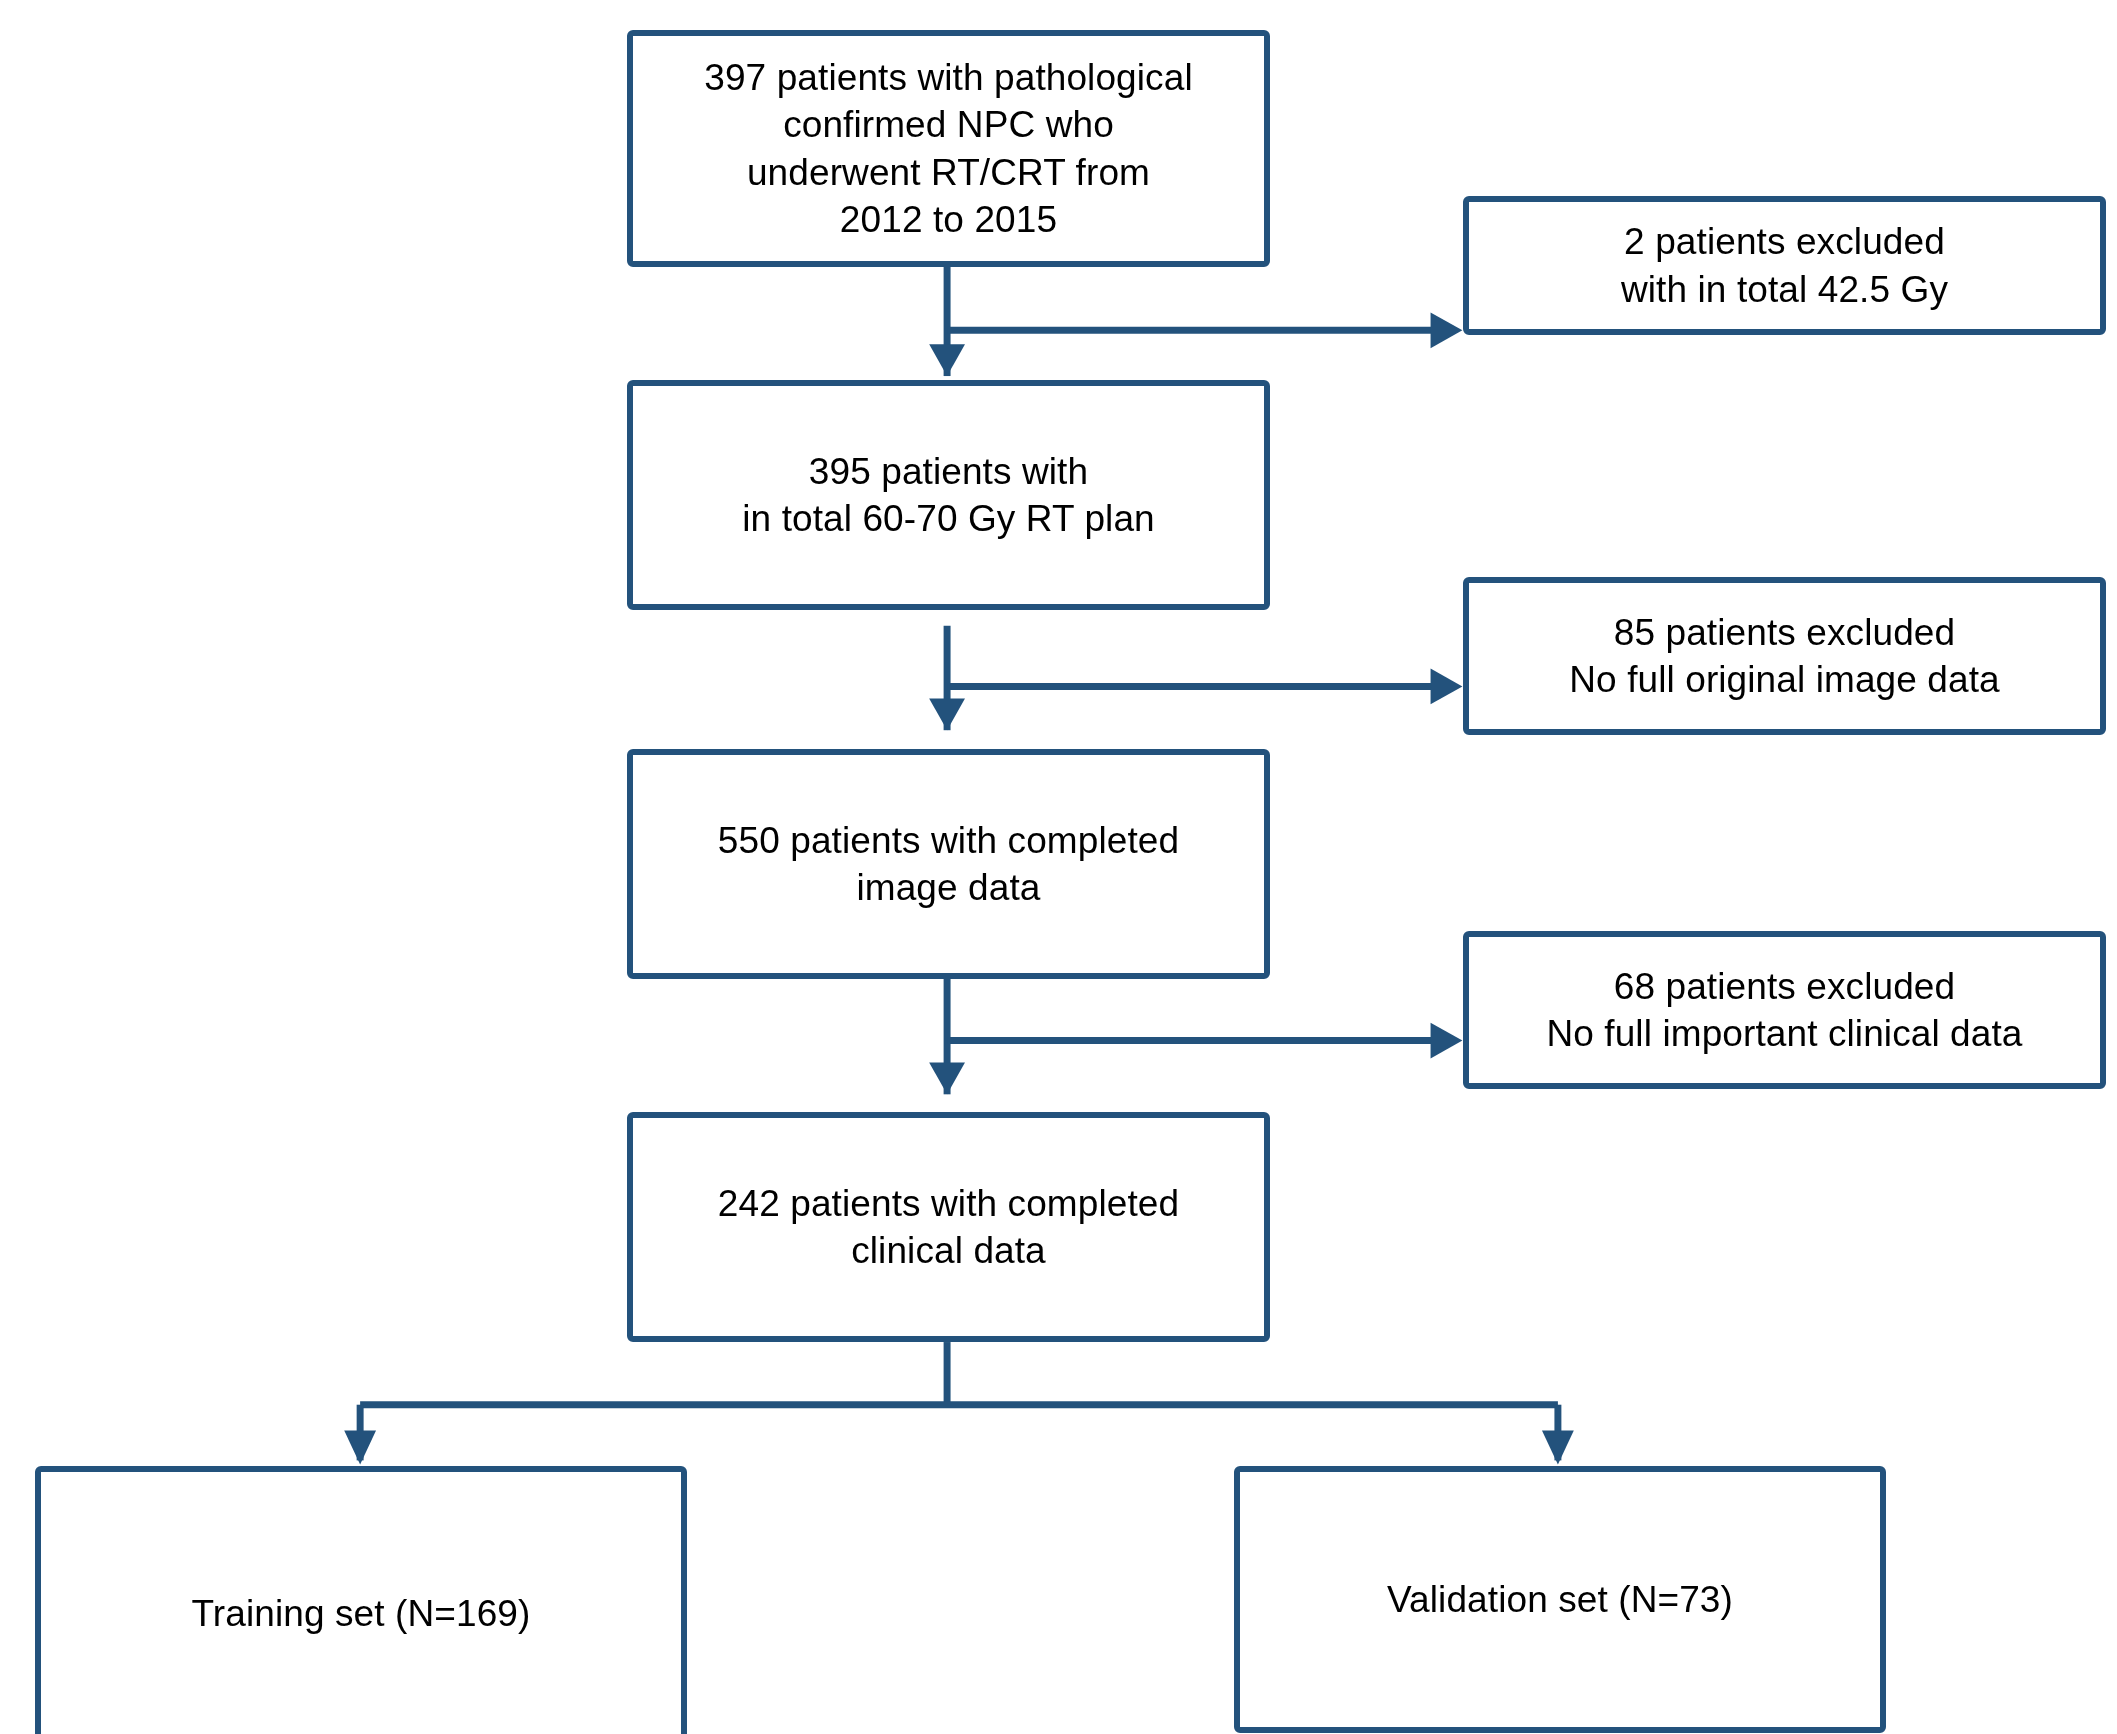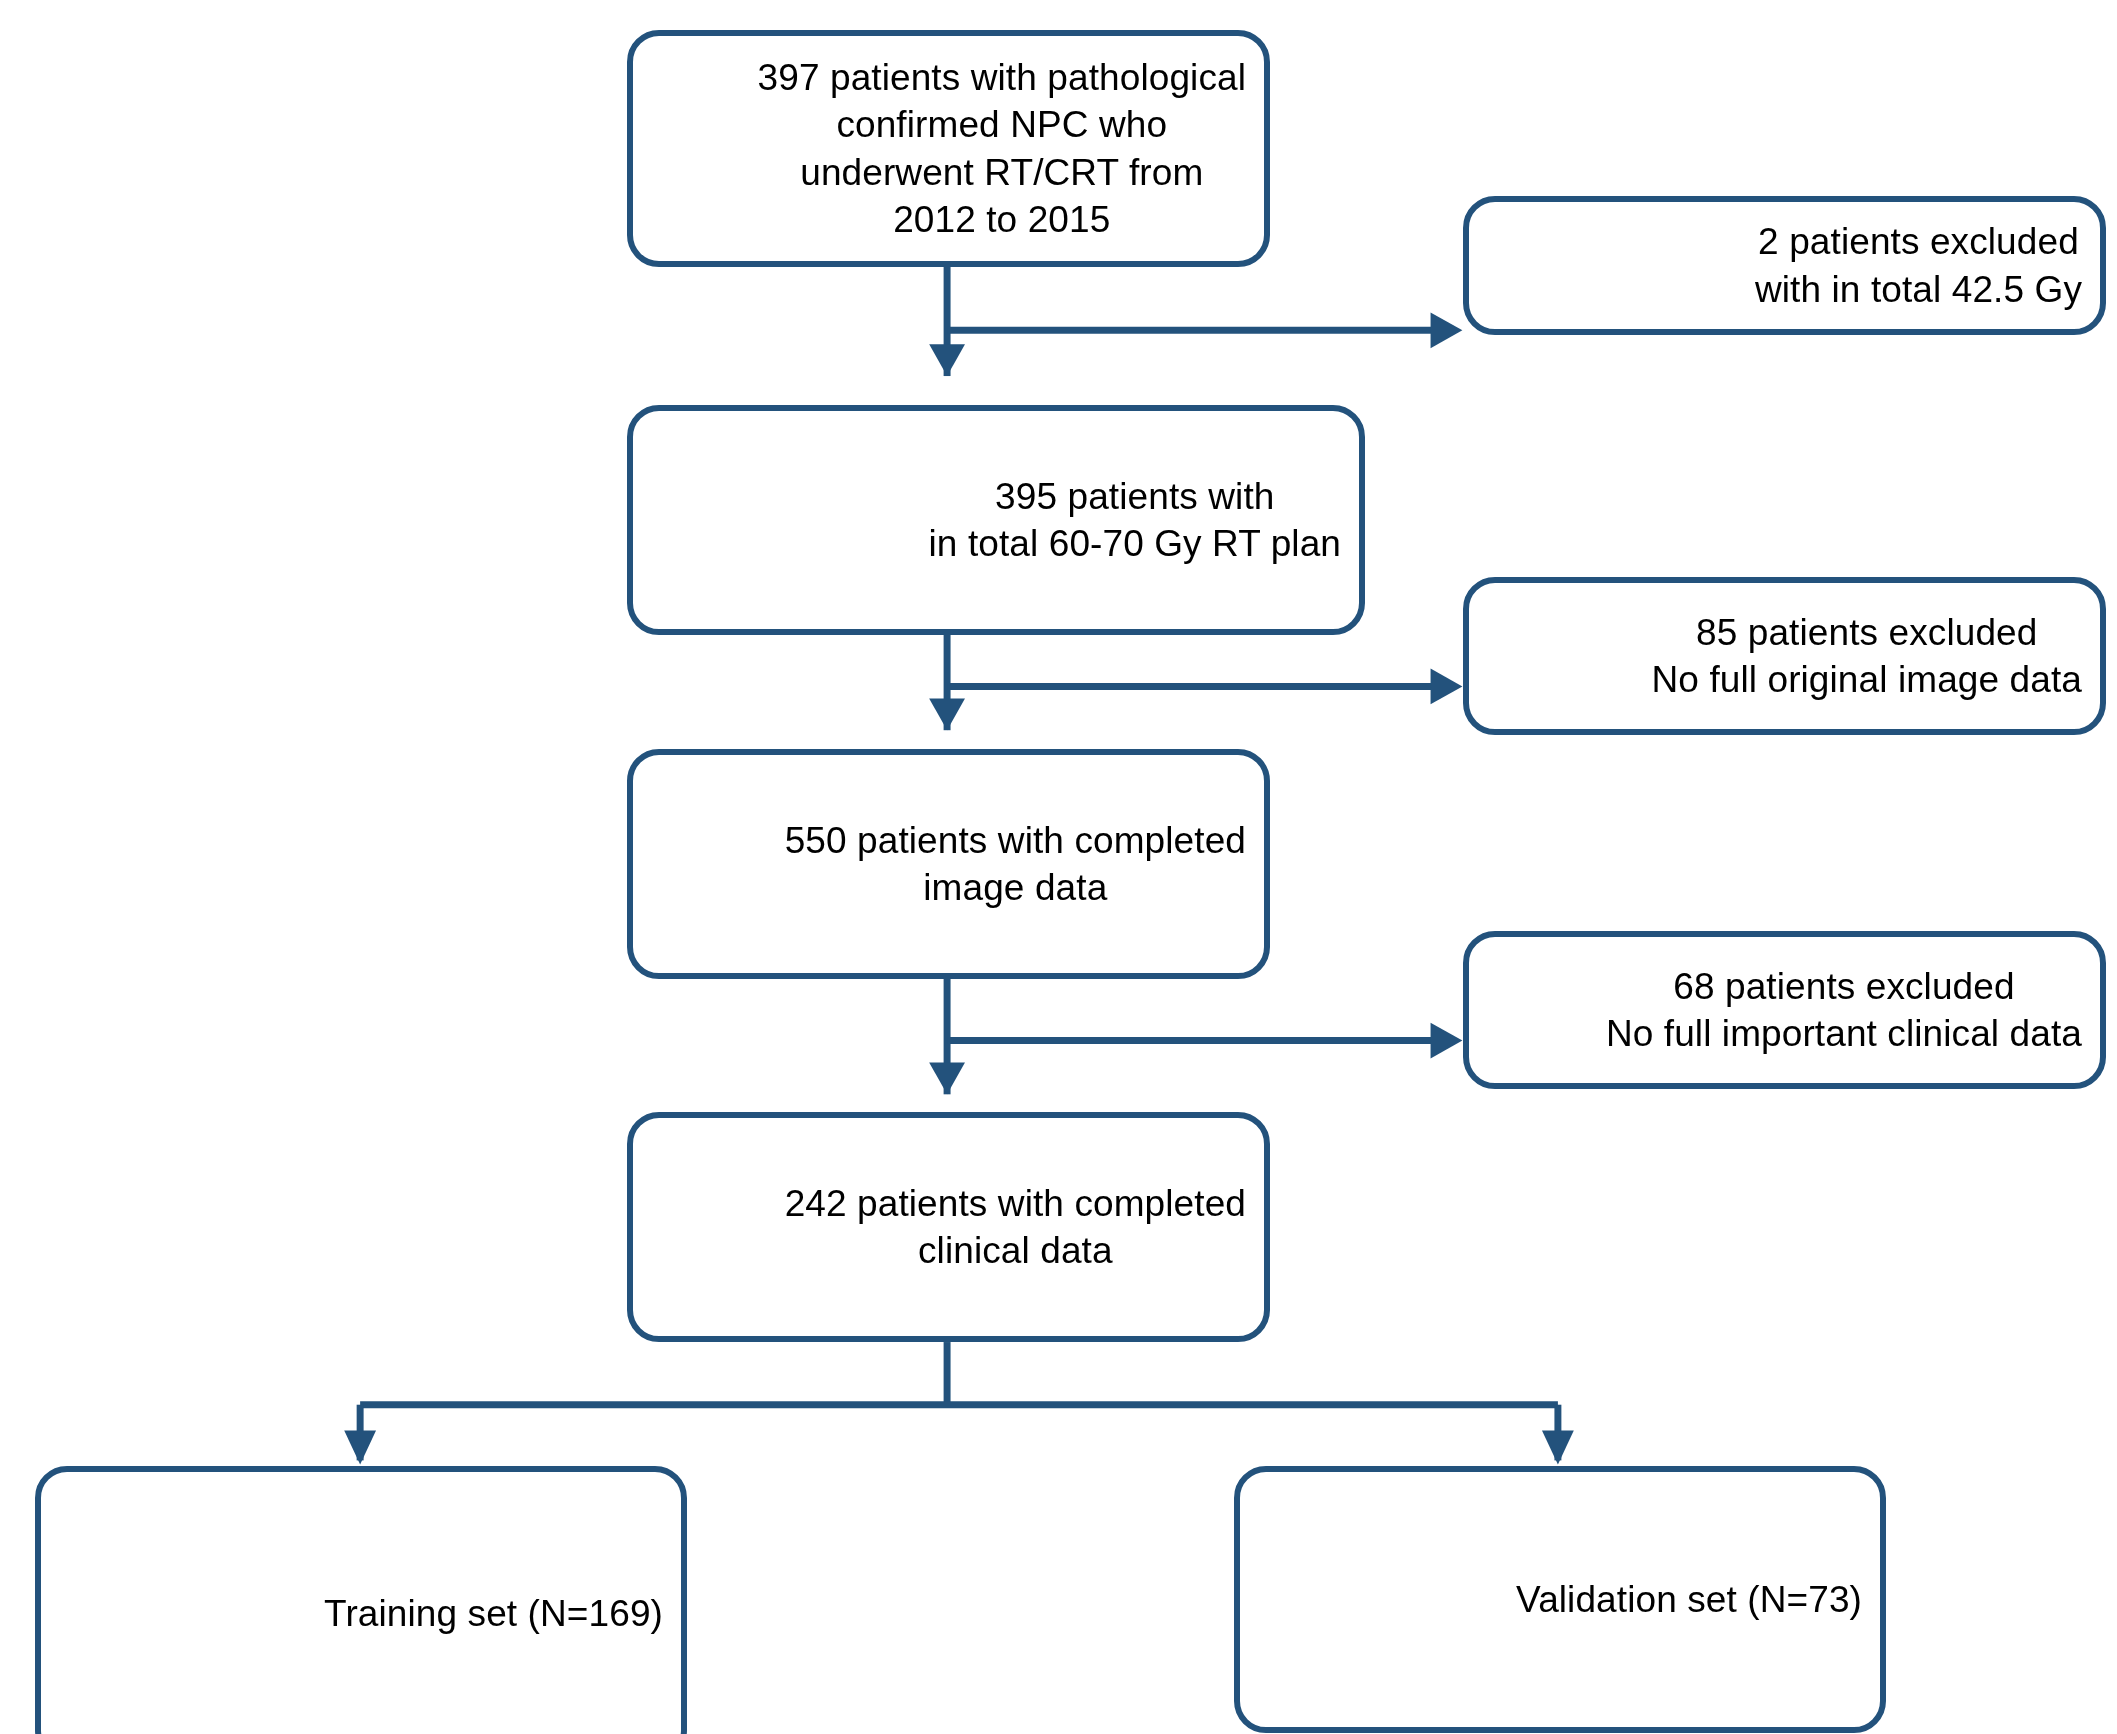--- a/index.html
+++ b/index.html
@@ -20,39 +20,39 @@
     left: 0;
     top: 0;
     width: 2117px;
     height: 1734px;
   }
   .node {
     position: absolute;
     box-sizing: border-box;
     background: #ffffff;
     border: 6px solid #23527c;
-    border-radius: 32px;
+    border-radius: 6px;
     display: flex;
     align-items: center;
-    justify-content: flex-end;
+    justify-content: center;
     text-align: center;
     color: #000000;
     font-size: 37px;
     line-height: 1.28;
     letter-spacing: 0.1px;
     padding: 6px 18px;
     z-index: 2;
   }
   .node .node-label {
     display: block;
     white-space: pre-line;
   }
   
   #node-cohort-initial   { left: 627px;  top: 30px;   width: 643px; height: 237px; }
-  #node-cohort-rtplan    { left: 627px;  top: 405px;  width: 738px; height: 230px; }
+  #node-cohort-rtplan    { left: 627px;  top: 380px;  width: 643px; height: 230px; }
   #node-cohort-image     { left: 627px;  top: 749px;  width: 643px; height: 230px; }
   #node-cohort-clinical  { left: 627px;  top: 1112px; width: 643px; height: 230px; }
   
   #node-exclusion-dose   { left: 1463px; top: 196px;  width: 643px; height: 139px; }
   #node-exclusion-image  { left: 1463px; top: 577px;  width: 643px; height: 158px; }
   #node-exclusion-clin   { left: 1463px; top: 931px;  width: 643px; height: 158px; }
   
   #node-split-training   { left: 35px;   top: 1466px; width: 652px; height: 296px; }
   #node-split-validation { left: 1234px; top: 1466px; width: 652px; height: 267px; }
 </style>

